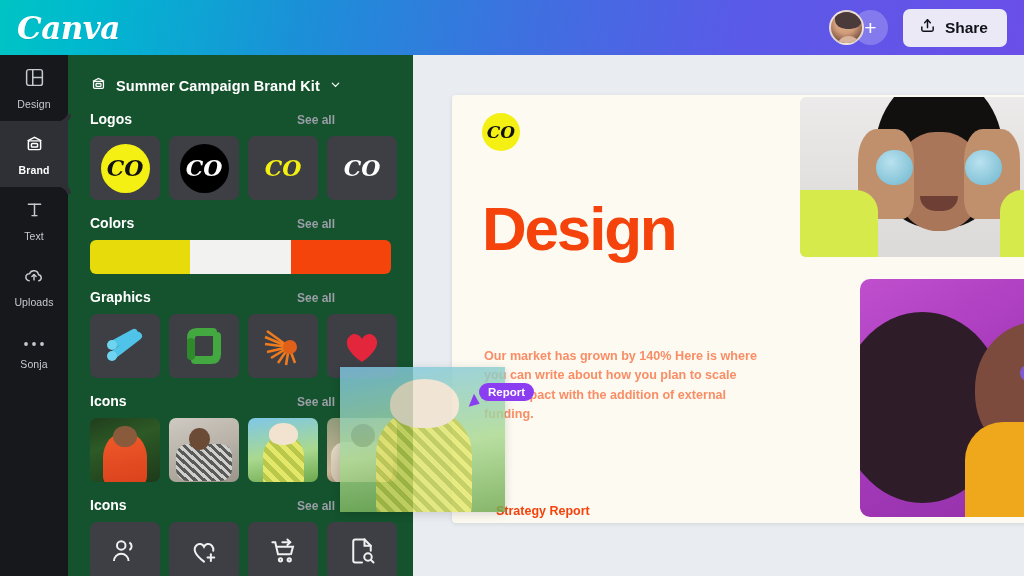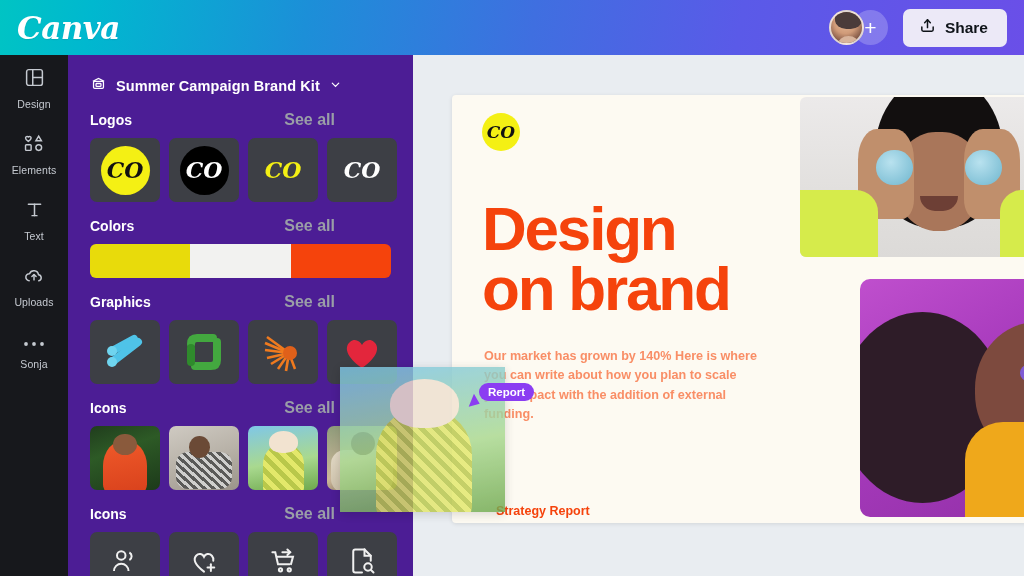--- a/index.html
+++ b/index.html
@@ -68,34 +68,34 @@
     content: ""; position: absolute; right: -0px; bottom: -10px;
     width: 10px; height: 10px; background: #17181c;
     border-top-right-radius: 10px; box-shadow: 3px -3px 0 0 #2e3035;
   }
   .rail-label { font-size: 10.5px; letter-spacing: .1px; }
   .rail-item.active .rail-label { font-weight: 700; }
 
   
   #panel {
     position: absolute; left: 68px; top: 55px; width: 345px; height: 521px;
-    background: #4c1d95; z-index: 20; overflow: hidden;
+    background: #14532d; z-index: 20; overflow: hidden;
   }
   #kit-header {
     display: flex; align-items: center; gap: 9px;
     padding: 20px 0 0 22px; color: #fff; cursor: pointer;
   }
   #kit-name { font-size: 14.5px; font-weight: 700; letter-spacing: .1px; }
   .section { padding: 0 0 0 22px; margin-top: 15px; }
   .sec-head {
     display: flex; align-items: baseline; width: 245px; margin-bottom: 9px;
   }
   .sec-title { color: #fff; font-size: 14px; font-weight: 700; }
   .sec-seeall {
-    margin-left: auto; color: #9a9ea7; font-size: 16px; font-weight: 600; cursor: pointer;
+    margin-left: auto; color: #9a9ea7; font-size: 12px; font-weight: 600; cursor: pointer;
   }
   .tile-row { display: flex; gap: 9px; }
   .tile {
     width: 70px; height: 64px; border-radius: 7px; background: #3d3f45;
     display: flex; align-items: center; justify-content: center;
     overflow: hidden; flex: 0 0 auto; cursor: pointer;
   }
   .logo-mark { font-family: "DejaVu Serif", serif; font-weight: 700; font-style: italic; line-height: 1; }
   .logo-circle {
     width: 49px; height: 49px; border-radius: 50%;
@@ -271,32 +271,31 @@
       <span>
         <svg width="21" height="21" viewBox="0 0 24 24" fill="none" stroke="currentColor" stroke-width="1.7">
           <rect x="3" y="3" width="18" height="18" rx="2.5"></rect>
             <path d="M10 3v18"></path>
             <path d="M10 12h11"></path>
         </svg>
       </span>
       <span class="rail-label">Design</span>
     </div>
 
-
-    <div class="rail-item">
-      <span>
-        <svg width="22" height="21" viewBox="0 0 26 24" fill="none" stroke="currentColor" stroke-width="1.7">
-          <path d="M6.3 4.2c-1.3-1.2-3.3-.3-3.3 1.3 0 1.7 2.2 3.3 3.3 4 1.1-.7 3.3-2.3 3.3-4 0-1.6-2-2.5-3.3-1.3z"></path>
-          <path d="M18.5 3.2l3.3 5.6h-6.6z"></path>
-          <rect x="3" y="13.5" width="6.6" height="6.6" rx="1"></rect>
-          <circle cx="18.6" cy="16.8" r="3.4"></circle>
-        </svg>
-      </span>
-      <span class="rail-label">Elements</span>
-    </div>
+    <div class="rail-item active">
+      <span>
+        <svg width="21" height="21" viewBox="0 0 24 24" fill="none" stroke="currentColor" stroke-width="1.7">
+          <path d="M4 9l8-4 8 4"></path>
+            <rect x="5" y="9" width="14" height="10" rx="1.6"></rect>
+          <rect x="8.5" y="12" width="7" height="4" rx="1"></rect>
+        </svg>
+      </span>
+      <span class="rail-label">Brand</span>
+    </div>
+
 
     <div class="rail-item">
       <span>
         <svg width="21" height="21" viewBox="0 0 24 24" fill="none" stroke="currentColor" stroke-width="1.7" stroke-linecap="round">
           <path d="M5 6h14"></path>
             <path d="M12 6v13"></path>
             <path d="M9.2 19h5.6"></path>
         </svg>
       </span>
       <span class="rail-label">Text</span>
@@ -486,21 +485,20 @@
     </div>
   </div>
 
   <div id="canvas-area">
     <div id="page">
 
       <div id="page-logo" class="logo-mark">CO</div>
 
       <div id="headline">
         <div>Design</div>
-        <div>on brand</div>
       </div>
 
       <div id="body-copy">Our market has grown by 140% Here is where you can write about how you plan to scale your impact with the addition of external funding.</div>
 
       <div id="footer-text">Strategy Report</div>
 
       <div id="img-top">
         <div class="ph ph-eggs">
           <div class="hair"></div>
             <div class="face"></div>

